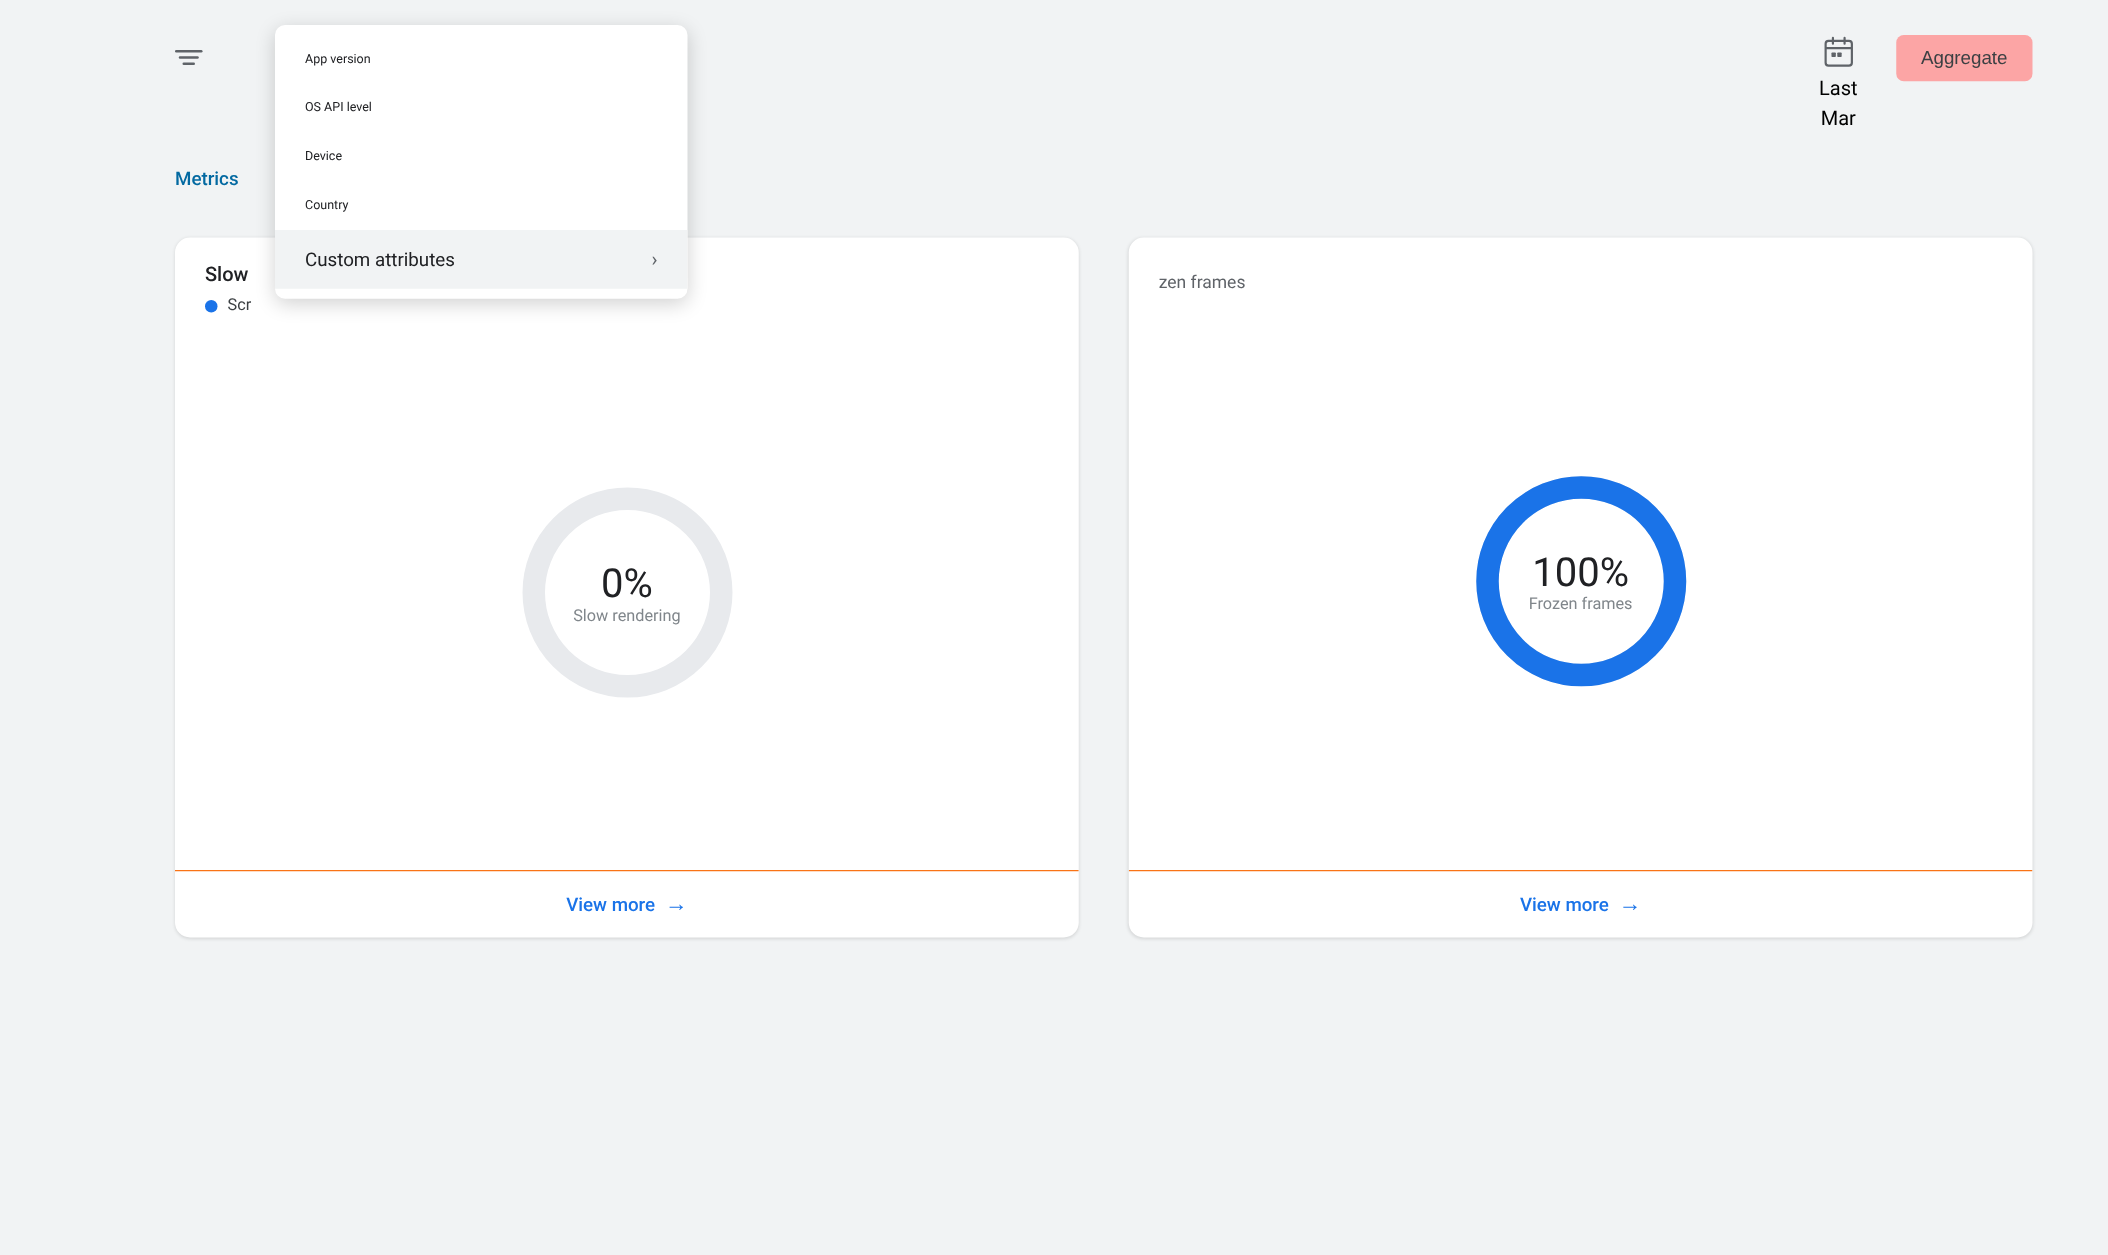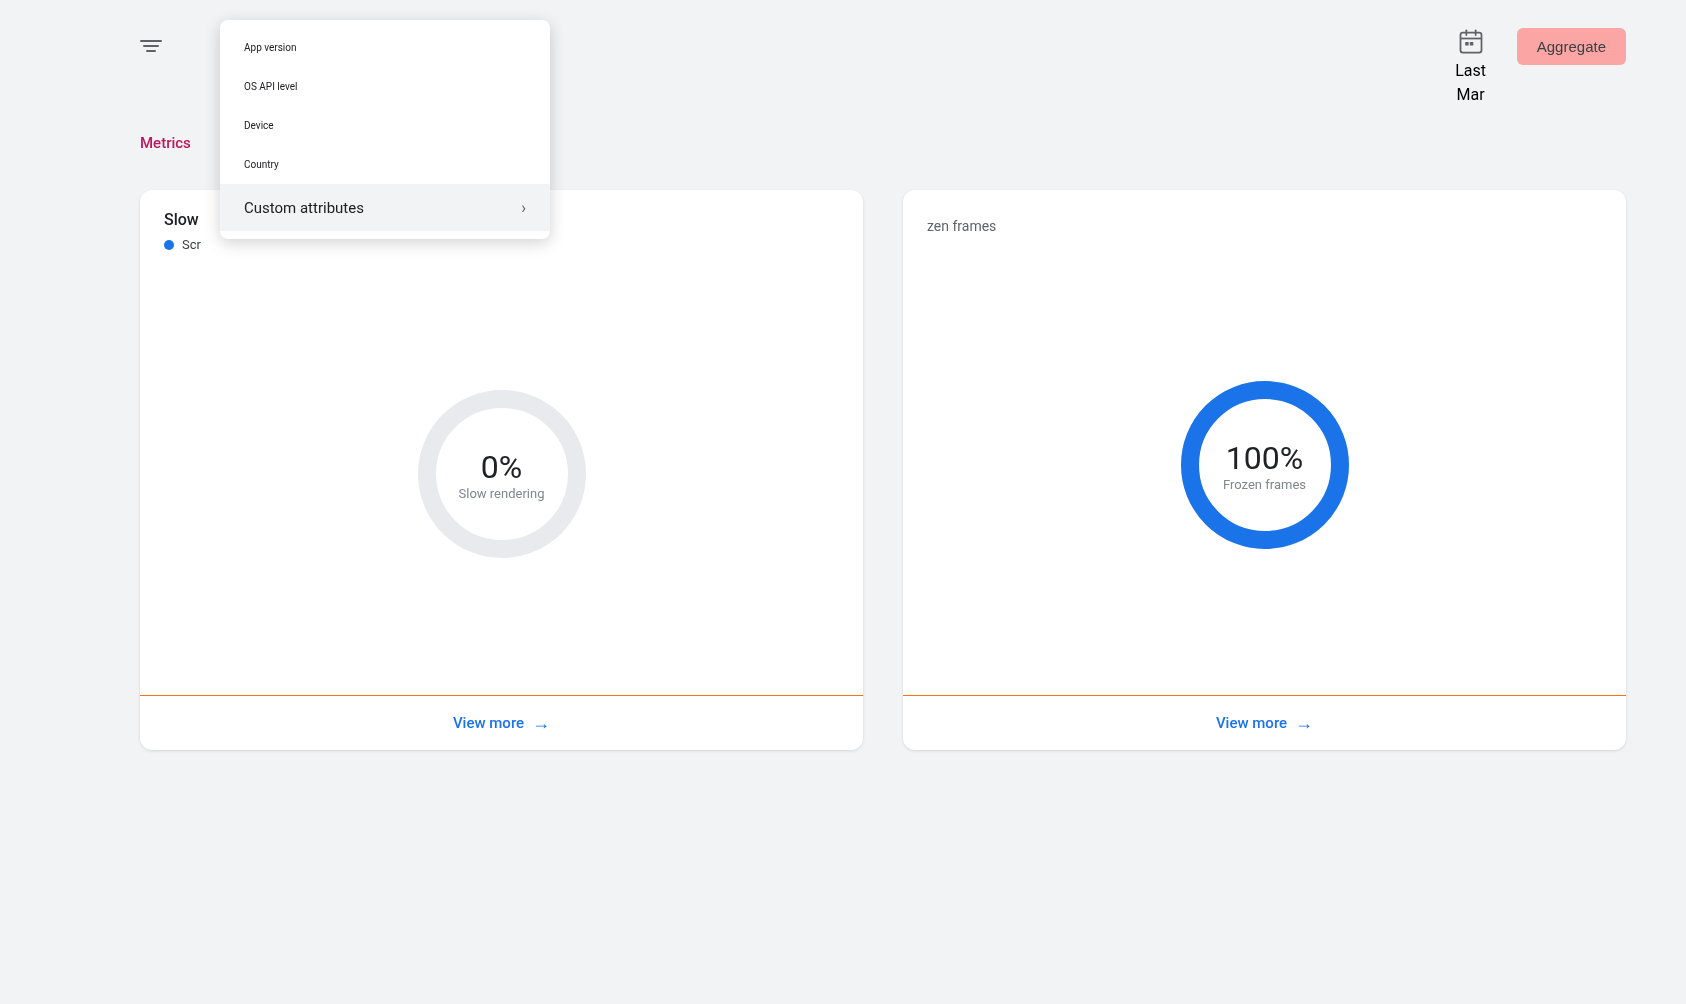--- a/index.html
+++ b/index.html
@@ -34,21 +34,21 @@
     }
     .filter-icon span:nth-child(1) { width: 22px; height: 2px; }
     .filter-icon span:nth-child(2) { width: 16px; height: 2px; margin-left: 3px; }
     .filter-icon span:nth-child(3) { width: 10px; height: 2px; margin-left: 6px; }
 
     .metrics-label {
       position: absolute;
       top: 134px;
       left: 140px;
       font-size: 15px;
-      color: #be185d;
+      color: #0369a1;
       font-weight: 500;
     }
 
     
     .date-area {
       position: absolute;
       top: 28px;
       right: 200px;
       display: flex;
       flex-direction: column;

